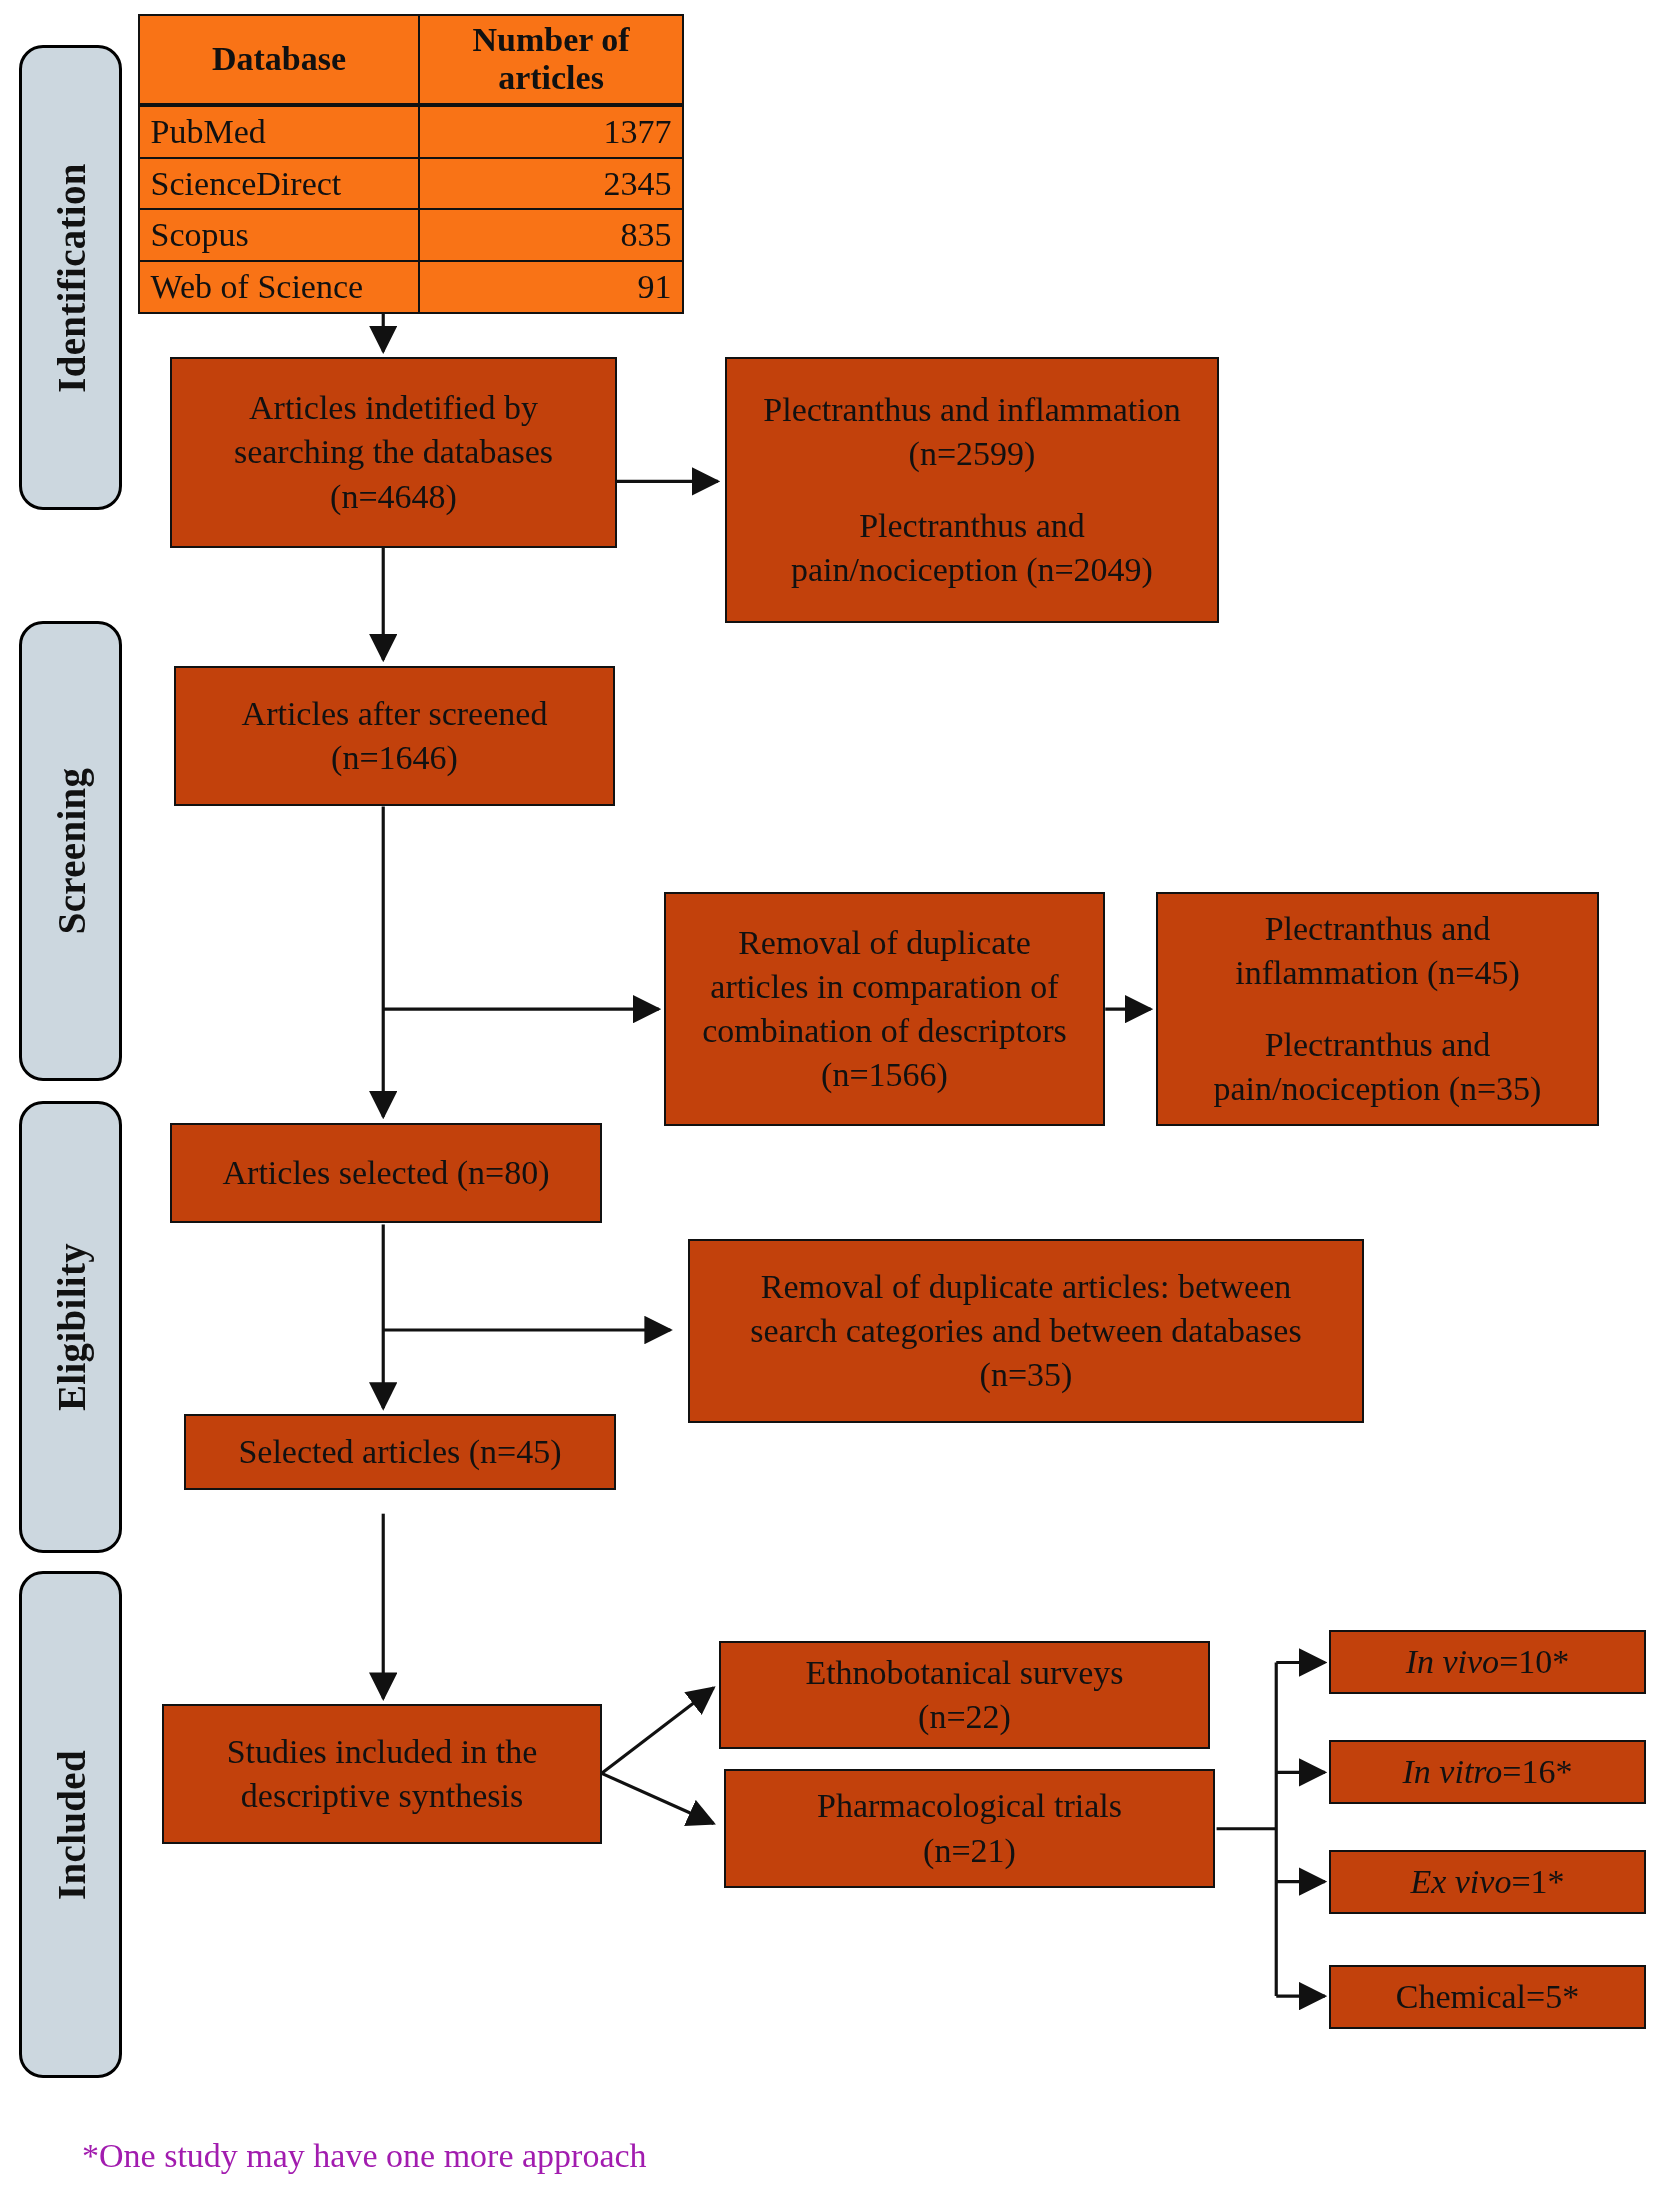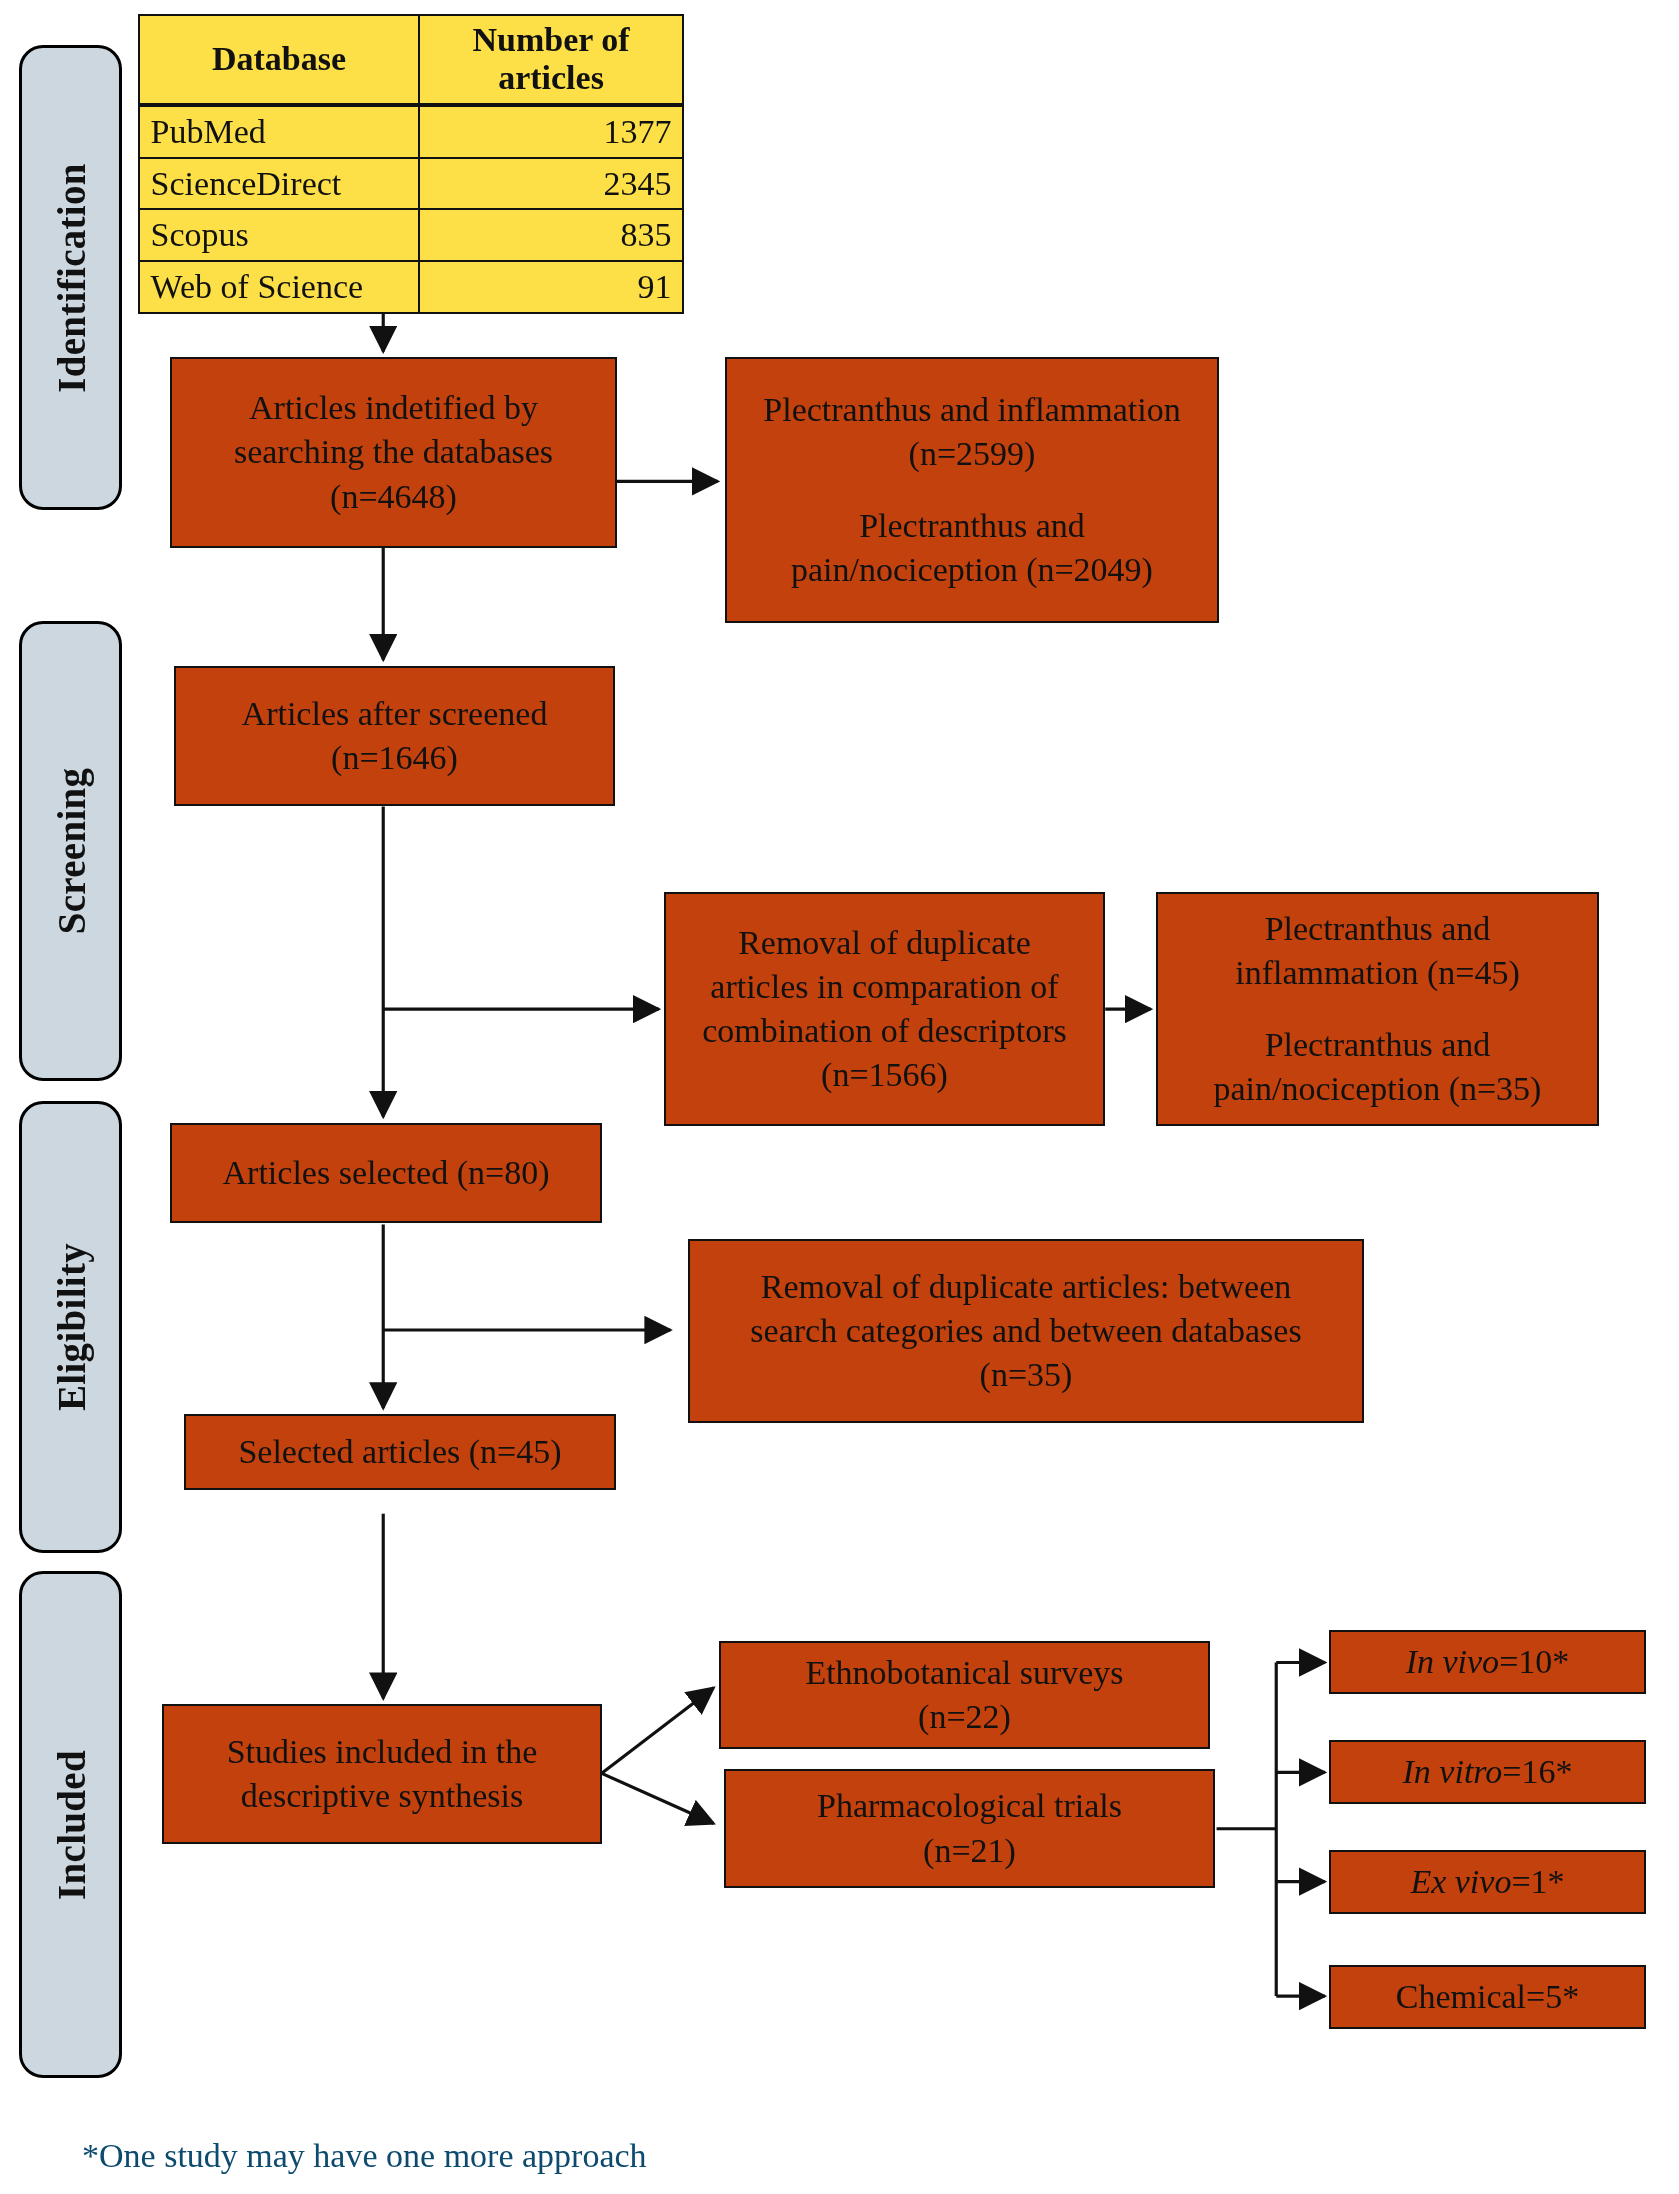--- a/index.html
+++ b/index.html
@@ -51,21 +51,21 @@
   }
   .flow-box .txt { width: 100%; }
   .flow-box.thin { border-width: 2.1px; }
   .flow-box .gap { display: block; height: 27.4px; }
   .ital { font-style: italic; }
 
   
   #source-table {
     position: absolute;
     border-collapse: collapse;
-    background: #fde047;
+    background: #f97316;
     font-size: 34px;
     color: #111111;
   }
   #source-table th, #source-table td {
     border: 2.1px solid #111111;
     padding: 5.8px 10.6px;
     height: 50px;
     box-sizing: border-box;
   }
   #source-table th {
@@ -73,21 +73,21 @@
     text-align: center;
   }
   #source-table thead th { border-bottom-width: 4.8px; }
   #source-table td.db-name { text-align: left; width: 280px; }
   #source-table td.db-count { text-align: right; width: 264px; }
 
   
   #footnote {
     position: absolute;
     font-size: 34px;
-    color: #0c4a6e;
+    color: #a21caf;
     white-space: nowrap;
   }
 
   
   #connectors {
     position: absolute;
     left: 0; top: 0;
     width: 1679px;
     height: 2194px;
     pointer-events: none;

